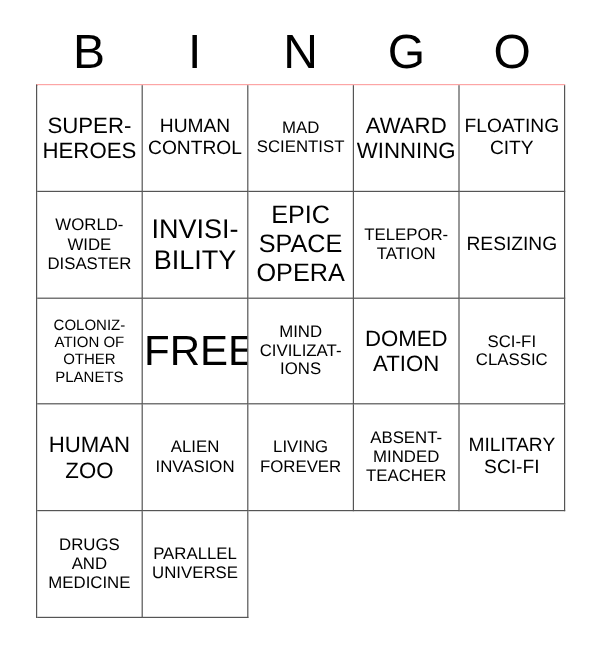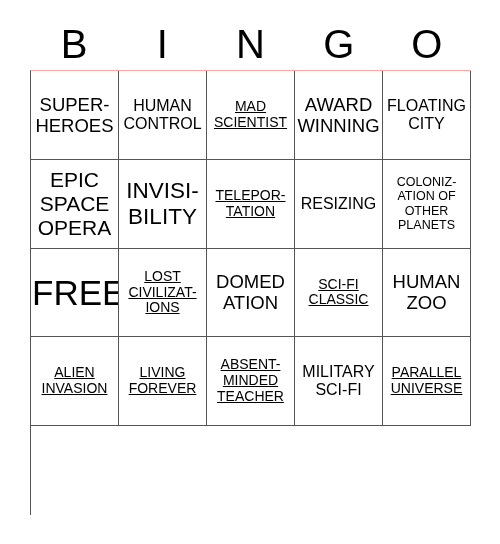--- a/index.html
+++ b/index.html
@@ -66,21 +66,21 @@
   .cell-text {
     display: block;
     width: 100%;
     text-align: center;
     line-height: 1.14;
     white-space: pre-line;
     color: #000000;
   }
   
   .fs-xs  { font-size: 12.5px; }
-  .fs-sm  { font-size: 14px; text-decoration: underline; }
+  .fs-sm  { font-size: 14px; }
   .fs-md  { font-size: 16px; }
   .fs-lg  { font-size: 18.5px; }
   .fs-xl  { font-size: 21px; }
   .fs-xxl { font-size: 22.5px; }
   .fs-free{ font-size: 35px; }
 </style>
 </head>
 <body>
 
 <div id="card">
@@ -108,46 +108,51 @@
       </div>
       <div class="cell">
         <span class="cell-text fs-lg">AWARD
 WINNING</span>
       </div>
       <div class="cell">
         <span class="cell-text fs-md">FLOATING
 CITY</span>
       </div>
       <div class="cell">
-        <span class="cell-text fs-xl">EPIC
-SPACE
-OPERA</span>
+        <span class="cell-text fs-sm">WORLD-
+WIDE
+DISASTER</span>
       </div>
       <div class="cell">
         <span class="cell-text fs-xxl">INVISI-
 BILITY</span>
+      </div>
+      <div class="cell">
+        <span class="cell-text fs-xl">EPIC
+SPACE
+OPERA</span>
       </div>
       <div class="cell">
         <span class="cell-text fs-sm">TELEPOR-
 TATION</span>
       </div>
       <div class="cell">
         <span class="cell-text fs-md">RESIZING</span>
       </div>
       <div class="cell">
         <span class="cell-text fs-xs">COLONIZ-
 ATION OF
 OTHER
 PLANETS</span>
       </div>
       <div class="cell">
         <span class="cell-text fs-free">FREE!</span>
       </div>
       <div class="cell">
-        <span class="cell-text fs-sm">LOST
+        <span class="cell-text fs-sm">MIND
 CIVILIZAT-
 IONS</span>
       </div>
       <div class="cell">
         <span class="cell-text fs-lg">DOMED
 ATION</span>
       </div>
       <div class="cell">
         <span class="cell-text fs-sm">SCI-FI
 CLASSIC</span>
@@ -167,18 +172,23 @@
       <div class="cell">
         <span class="cell-text fs-sm">ABSENT-
 MINDED
 TEACHER</span>
       </div>
       <div class="cell">
         <span class="cell-text fs-md">MILITARY
 SCI-FI</span>
       </div>
       <div class="cell">
+        <span class="cell-text fs-sm">DRUGS
+AND
+MEDICINE</span>
+      </div>
+      <div class="cell">
         <span class="cell-text fs-sm">PARALLEL
 UNIVERSE</span>
       </div>
     </div>
 
 </div>
 
 </body></html>

